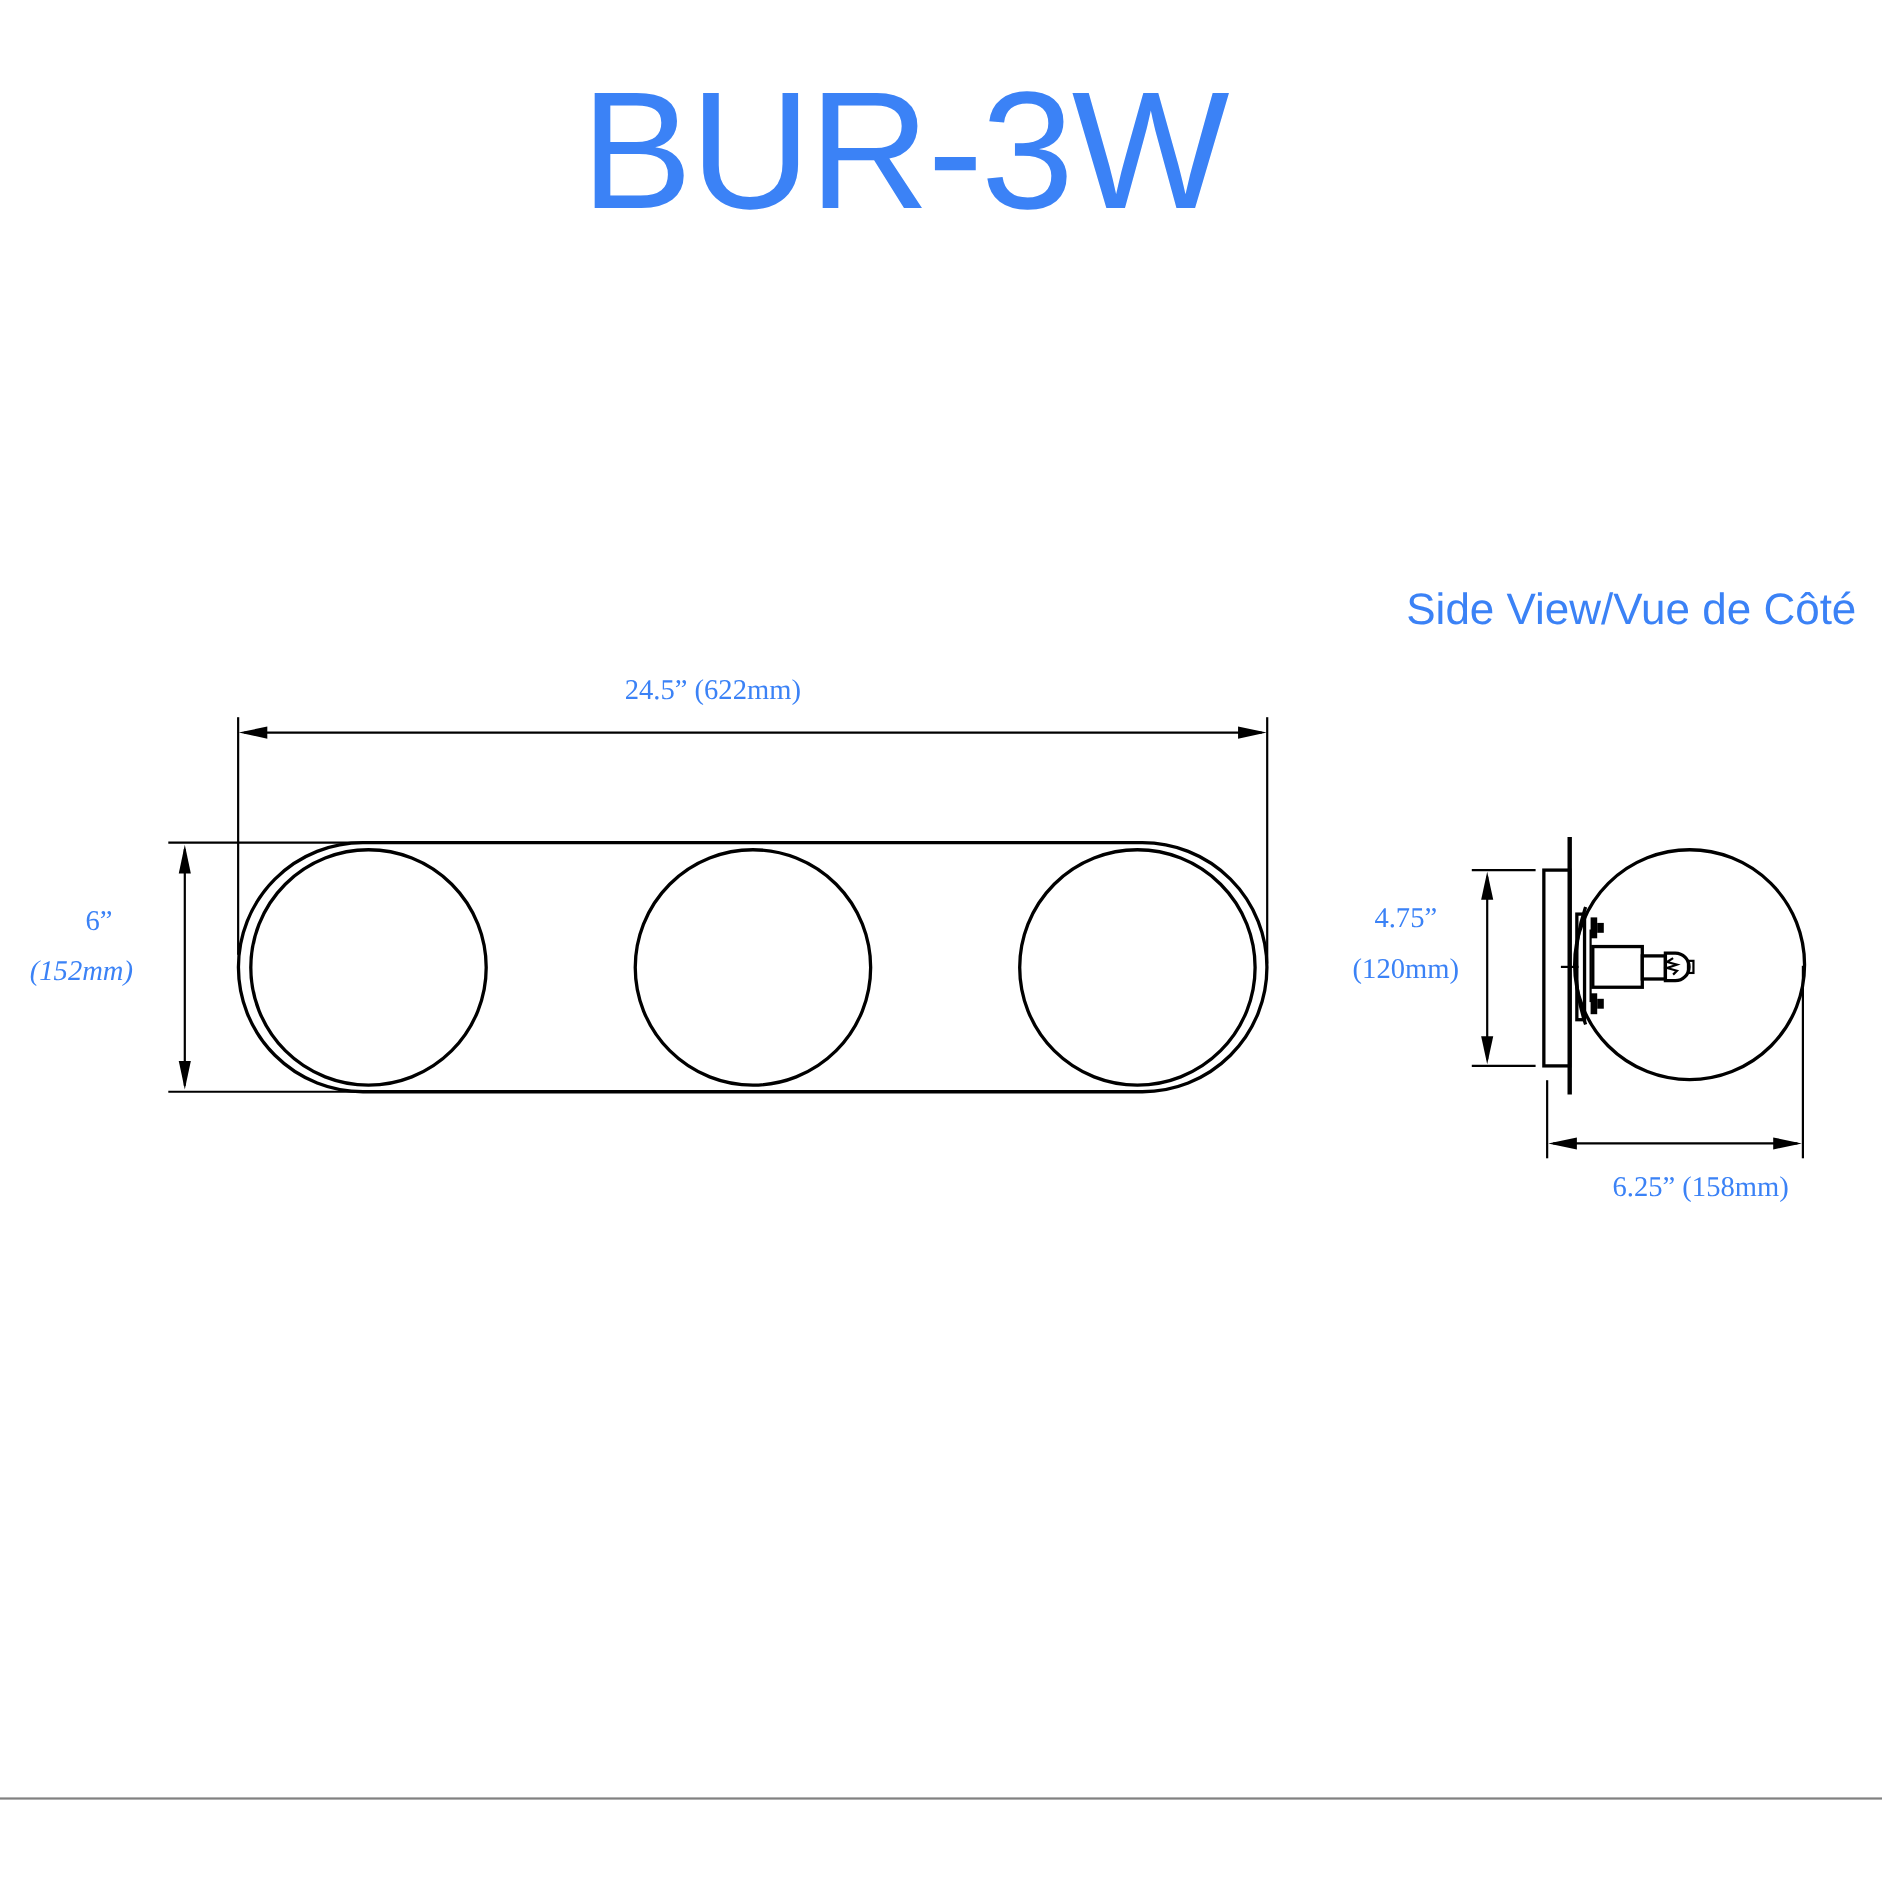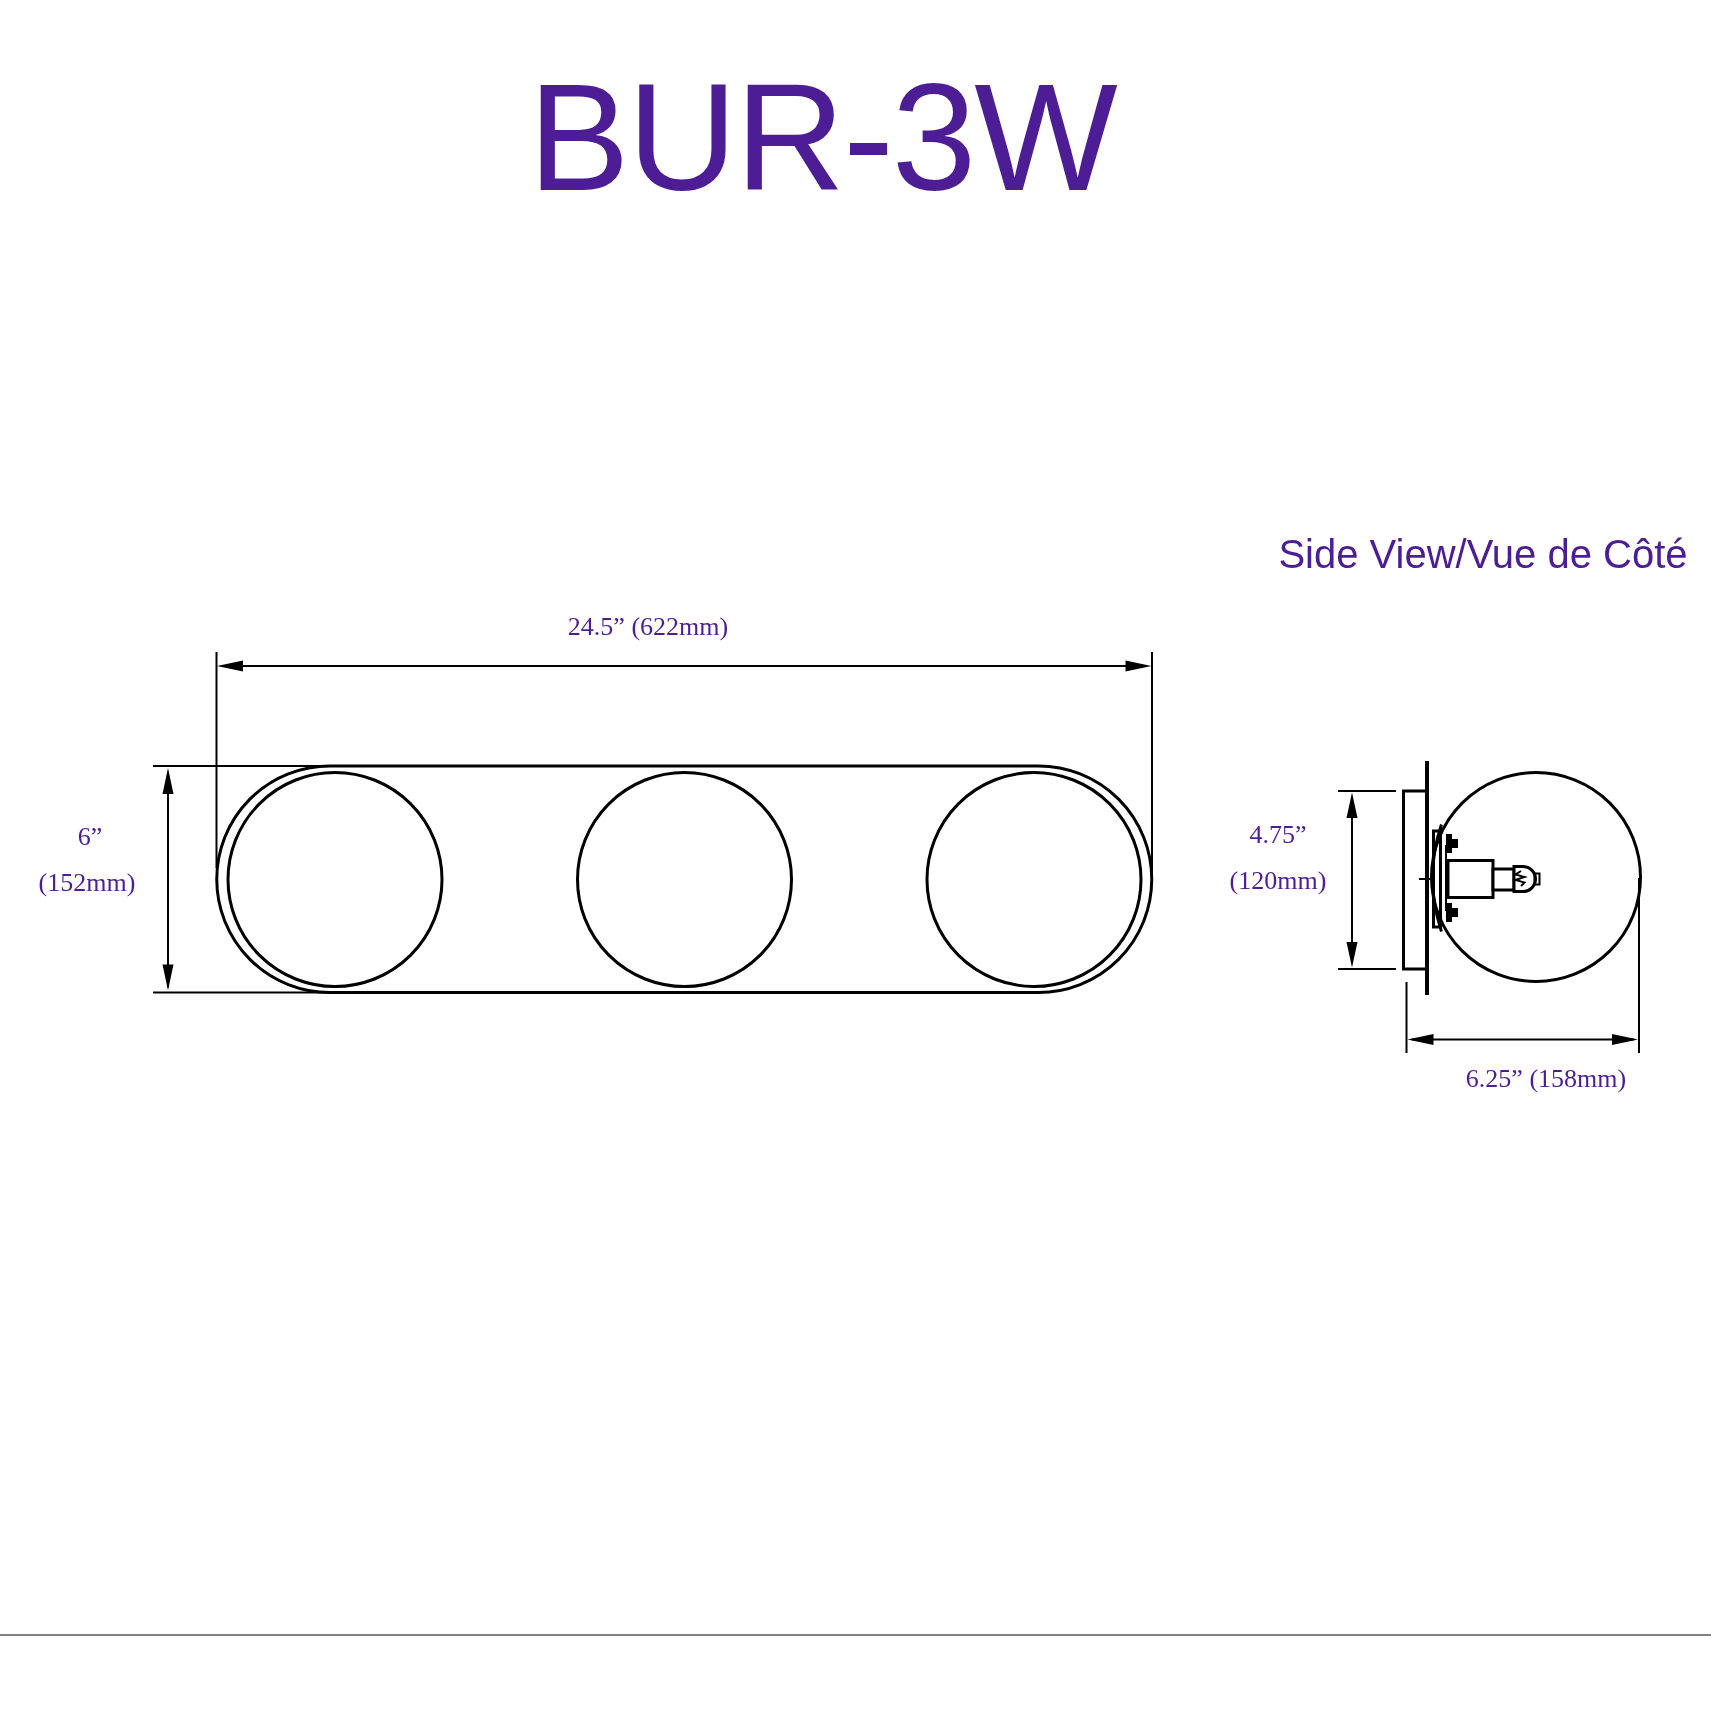--- a/index.html
+++ b/index.html
@@ -1,37 +1,37 @@
 <!DOCTYPE html>
 <html><head>
 <meta charset="utf-8">
 <style>
   html,body{margin:0;padding:0;background:#ffffff;}
   .canvas{
     position:relative;width:1711px;height:1711px;background:#ffffff;
-    font-family:"Liberation Sans",sans-serif;color:#4c1d95;overflow:hidden;
+    font-family:"Liberation Sans",sans-serif;color:#3b82f6;overflow:hidden;
   }
   .title{
     position:absolute;top:50px;left:0;width:1644px;text-align:center;
     font-size:152px;font-weight:400;letter-spacing:-2px;white-space:nowrap;
   }
   .view-label{
     position:absolute;top:492px;transform:translateX(-50%);
     font-size:40px;white-space:nowrap;
   }
   .view-label.front{left:693px;}
   .view-label.side{left:1483px;margin-top:40px;}
   .dim{
     position:absolute;transform:translateX(-50%);
     font-family:"Liberation Serif",serif;font-size:26px;
     white-space:nowrap;text-align:center;
   }
   .dim-width{left:648px;top:612px;}
   .dim-h1{left:90px;top:822px;}
-  .dim-h2{left:87px;top:868px;}
+  .dim-h2{left:74px;top:868px;font-style:italic;}
   .dim-b1{left:1278px;top:820px;}
   .dim-b2{left:1278px;top:866px;}
   .dim-depth{left:1518px;top:1064px;margin-left:28px;}
   svg.drawing{position:absolute;left:0;top:0;}
   .ln{stroke:#000;stroke-width:3;fill:none;stroke-linecap:square;}
   .ln-thick{stroke:#000;stroke-width:4;fill:none;stroke-linecap:square;}
   .ln-thin{stroke:#000;stroke-width:2;fill:none;}
   .arrow{fill:#000;stroke:none;}
   .solid{fill:#000;stroke:none;}
   .white-fill{fill:#ffffff;stroke:#000;stroke-width:3;}

